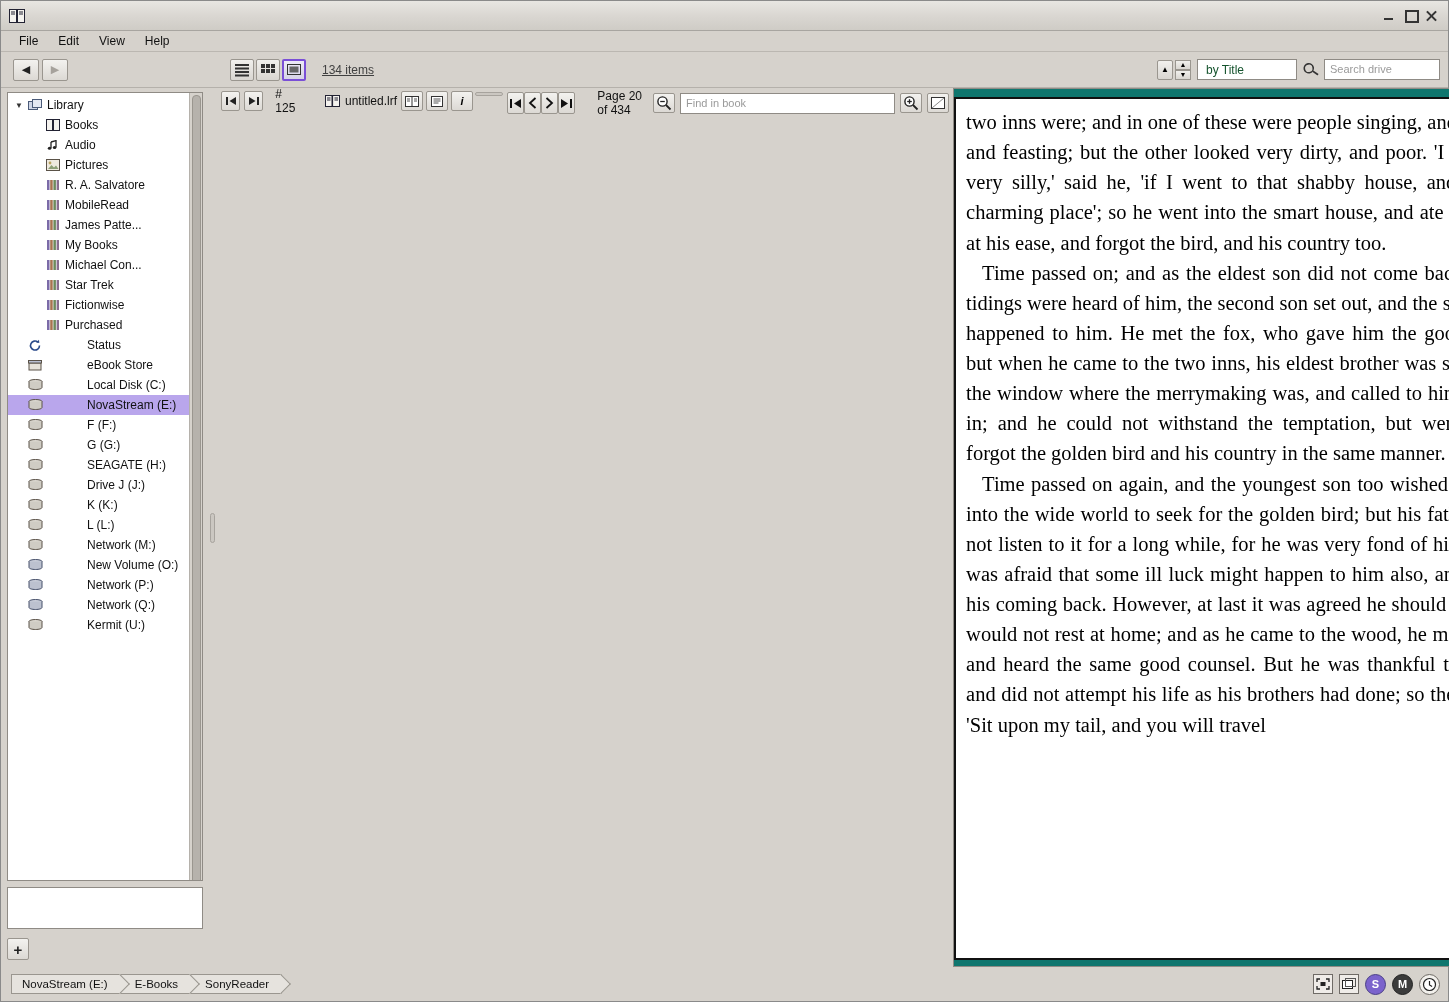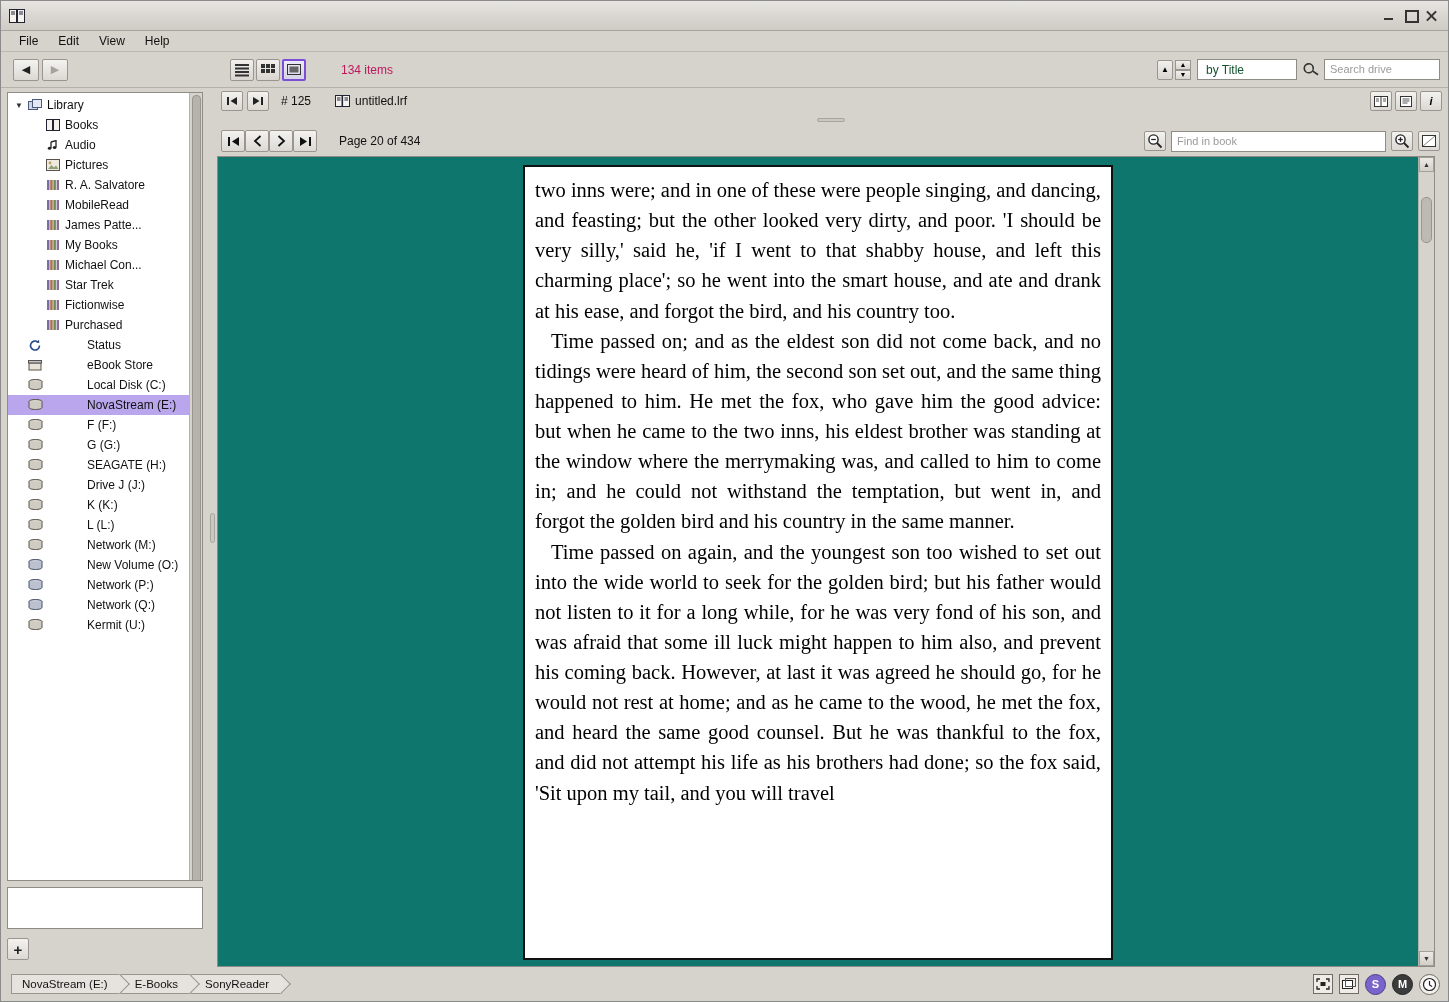--- a/index.html
+++ b/index.html
@@ -78,21 +78,21 @@
   }
   .tbtn.dim { color: #a6a29c; }
   .view-btns { display: flex; gap: 2px; margin-left: 162px; }
   .vbtn {
     width: 24px; height: 22px;
     background: linear-gradient(to bottom, #f1f0ed, #d9d6d1);
     border: 1px solid #9a968f; border-radius: 2px;
     display: flex; align-items: center; justify-content: center; cursor: default;
   }
   .vbtn.active { border: 2px solid #7a4fd6; background: linear-gradient(to bottom, #eceaf6, #d7d3e6); }
-  .item-count { margin-left: 35px; font-size: 12px; color: #be185d; }
+  .item-count { margin-left: 16px; font-size: 12px; color: #404040; text-decoration: underline; }
   .toolbar-right { margin-left: auto; display: flex; align-items: center; gap: 6px; }
   .sort-updown {
     display: flex; align-items: center; gap: 2px;
   }
   .spin-btn {
     width: 16px; height: 20px;
     background: linear-gradient(to bottom, #f1f0ed, #d9d6d1);
     border: 1px solid #9a968f; border-radius: 2px;
     display: flex; align-items: center; justify-content: center; font-size: 8px; cursor: default;
   }
@@ -163,21 +163,21 @@
 
   
   .vsplit {
     width: 9px; background: #d6d2cc; display: flex; align-items: center; justify-content: center;
   }
   .vsplit .grip {
     width: 5px; height: 30px; border: 1px solid #a7a39d; border-radius: 3px; background: #cbc7c1;
   }
 
   
-  .right-pane { flex: 1; display: flex; flex-direction: column; min-width: 0; padding-right: 4px; }
+  .right-pane { flex: 1; display: flex; flex-direction: row; min-width: 0; padding-right: 4px; }
 
   .doc-bar {
     height: 26px; min-height: 26px; display: flex; align-items: center;
     background: #d6d2cc; gap: 4px; padding-left: 4px;
   }
   .sbtn {
     width: 22px; height: 20px;
     background: linear-gradient(to bottom, #f3f2ef, #dcd9d4);
     border: 1px solid #9a968f; border-radius: 2px;
     display: flex; align-items: center; justify-content: center; font-size: 10px; cursor: default;

